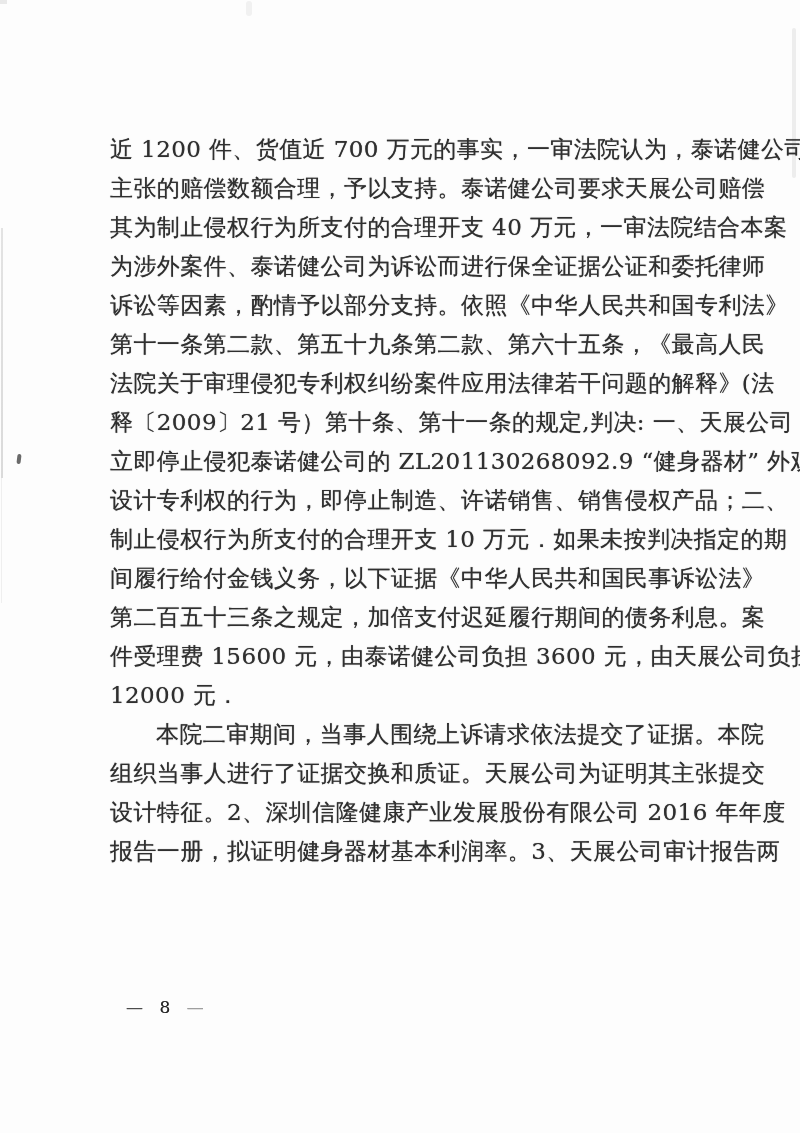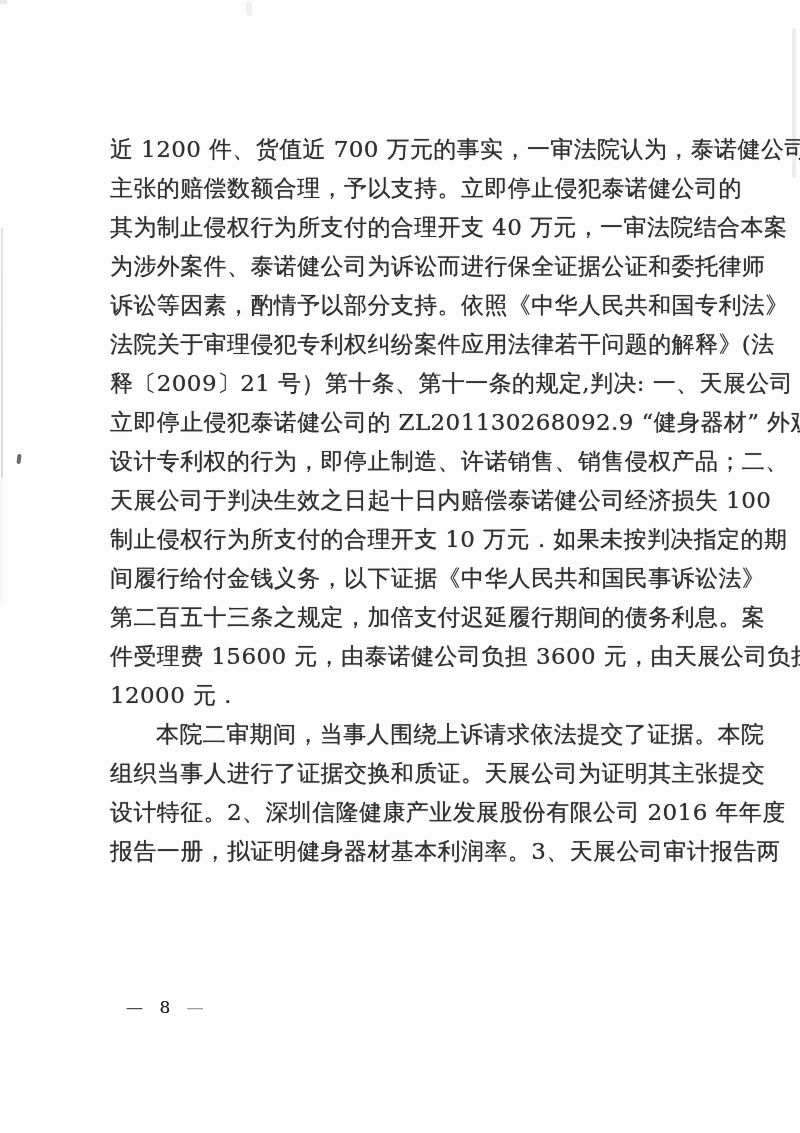--- a/index.html
+++ b/index.html
@@ -64,29 +64,29 @@
 
   <div class="artifact a-corner"></div>
   <div class="artifact a-top-smudge"></div>
   <div class="artifact a-left-line"></div>
   <div class="artifact a-left-line2"></div>
   <div class="artifact a-tick"></div>
   <div class="artifact a-right-smudge"></div>
 
   <div class="text-block">
     <div class="line">近 1200 件、货值近 700 万元的事实，一审法院认为，泰诺健公司</div>
-    <div class="line">主张的赔偿数额合理，予以支持。立即停止侵犯泰诺健公司的</div>
+    <div class="line">主张的赔偿数额合理，予以支持。泰诺健公司要求天展公司赔偿</div>
     <div class="line">其为制止侵权行为所支付的合理开支 40 万元，一审法院结合本案</div>
     <div class="line">为涉外案件、泰诺健公司为诉讼而进行保全证据公证和委托律师</div>
     <div class="line">诉讼等因素，酌情予以部分支持。依照《中华人民共和国专利法》</div>
+    <div class="line">第十一条第二款、第五十九条第二款、第六十五条，《最高人民</div>
     <div class="line">法院关于审理侵犯专利权纠纷案件应用法律若干问题的解释》(法</div>
     <div class="line">释〔2009〕21 号）第十条、第十一条的规定,判决: 一、天展公司</div>
     <div class="line">立即停止侵犯泰诺健公司的 ZL201130268092.9 “健身器材” 外观</div>
     <div class="line">设计专利权的行为，即停止制造、许诺销售、销售侵权产品；二、</div>
-    <div class="line">天展公司于判决生效之日起十日内赔偿泰诺健公司经济损失 100</div>
     <div class="line">制止侵权行为所支付的合理开支 10 万元．如果未按判决指定的期</div>
     <div class="line">间履行给付金钱义务，以下证据《中华人民共和国民事诉讼法》</div>
     <div class="line">第二百五十三条之规定，加倍支付迟延履行期间的债务利息。案</div>
     <div class="line">件受理费 15600 元，由泰诺健公司负担 3600 元，由天展公司负担</div>
     <div class="line">12000 元．</div>
     <div class="line indent">本院二审期间，当事人围绕上诉请求依法提交了证据。本院</div>
     <div class="line">组织当事人进行了证据交换和质证。天展公司为证明其主张提交</div>
     <div class="line">设计特征。2、深圳信隆健康产业发展股份有限公司 2016 年年度</div>
     <div class="line">报告一册，拟证明健身器材基本利润率。3、天展公司审计报告两</div>
   </div>

